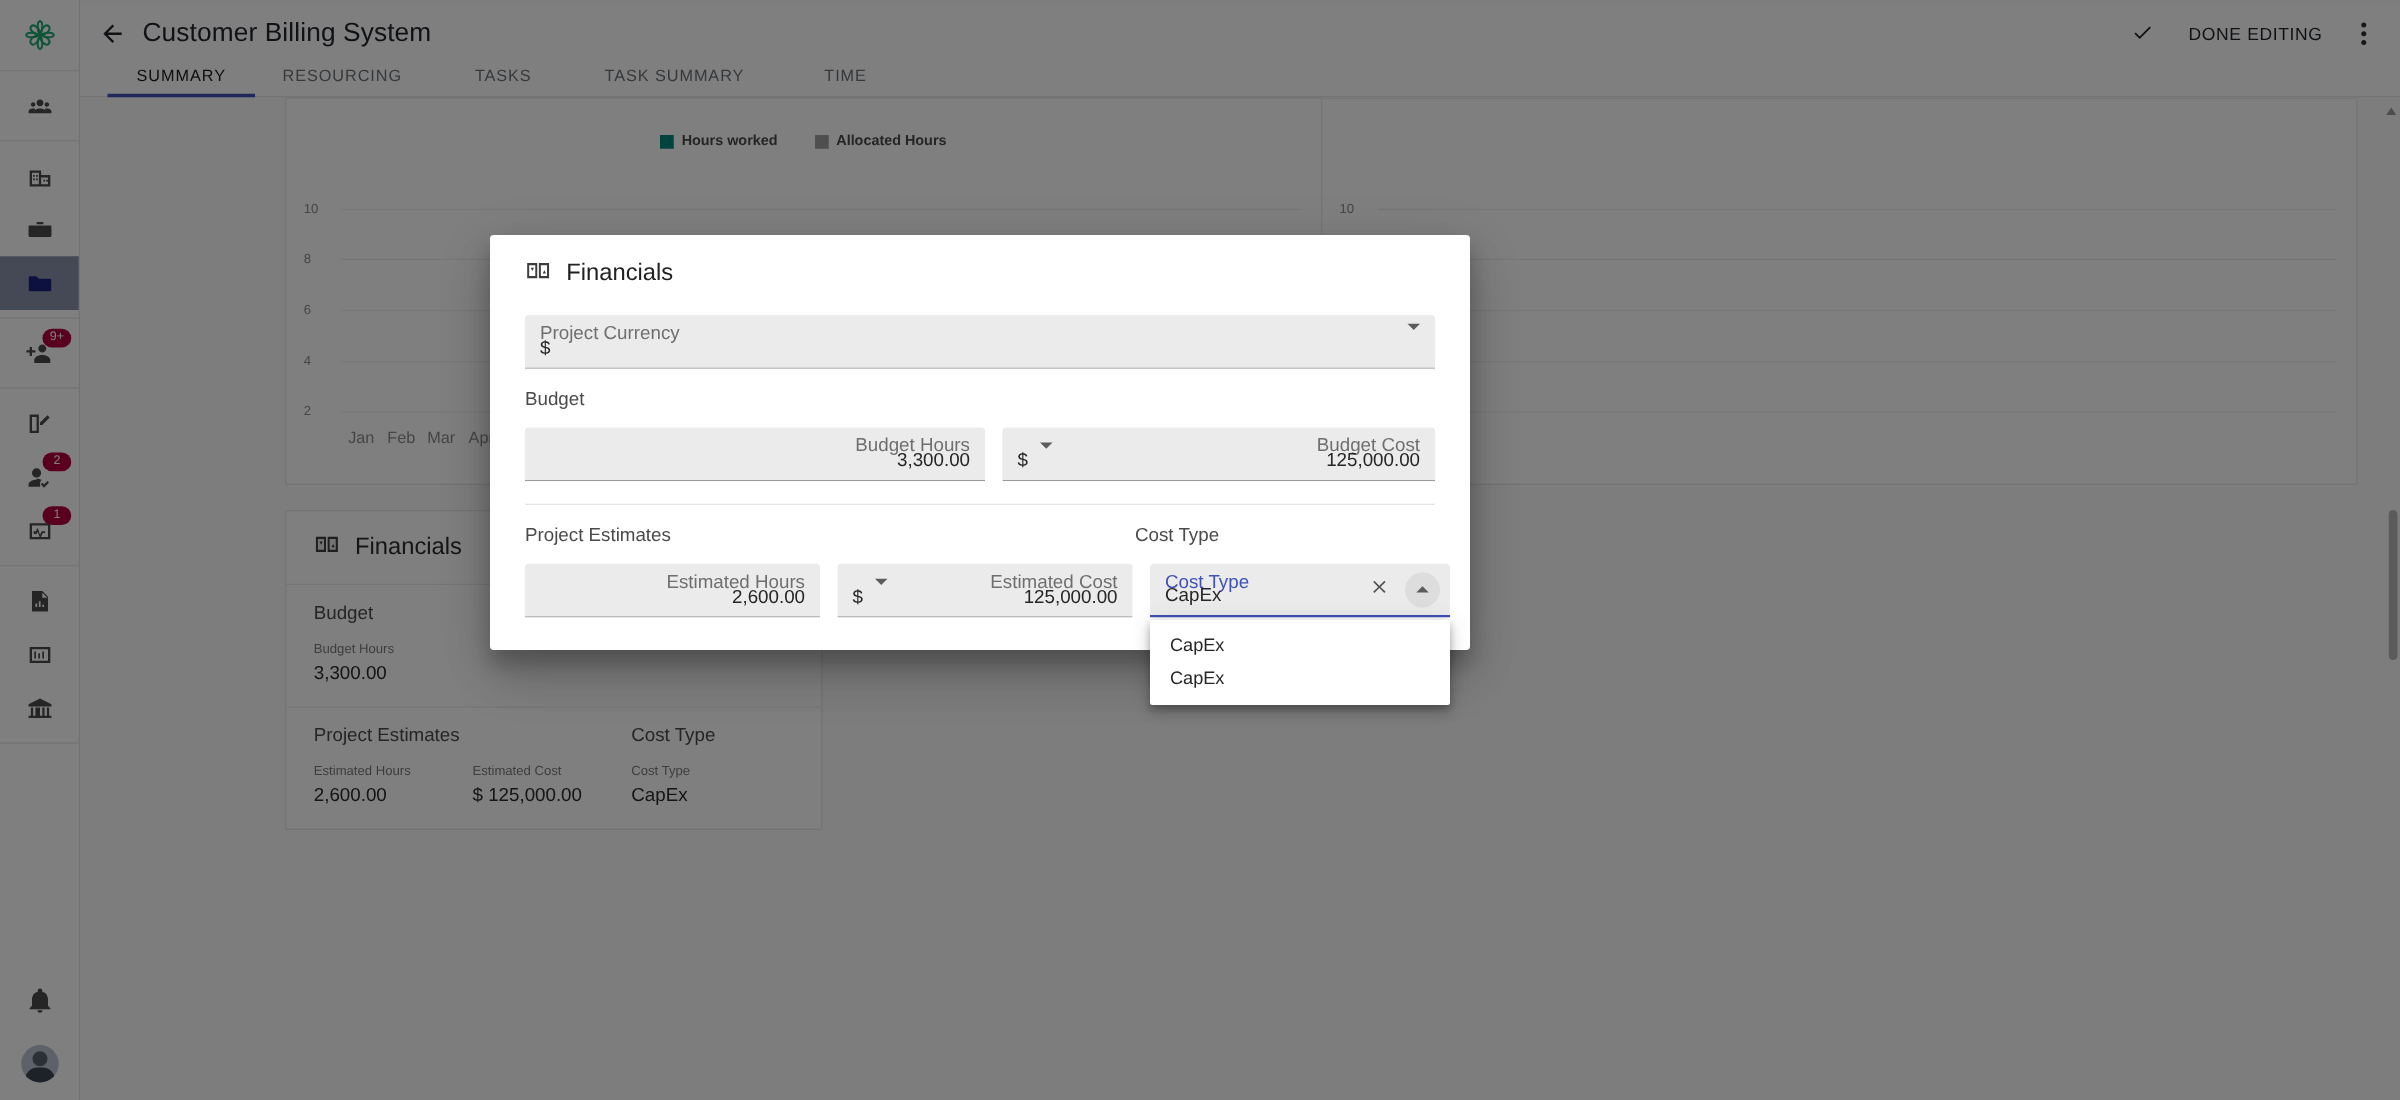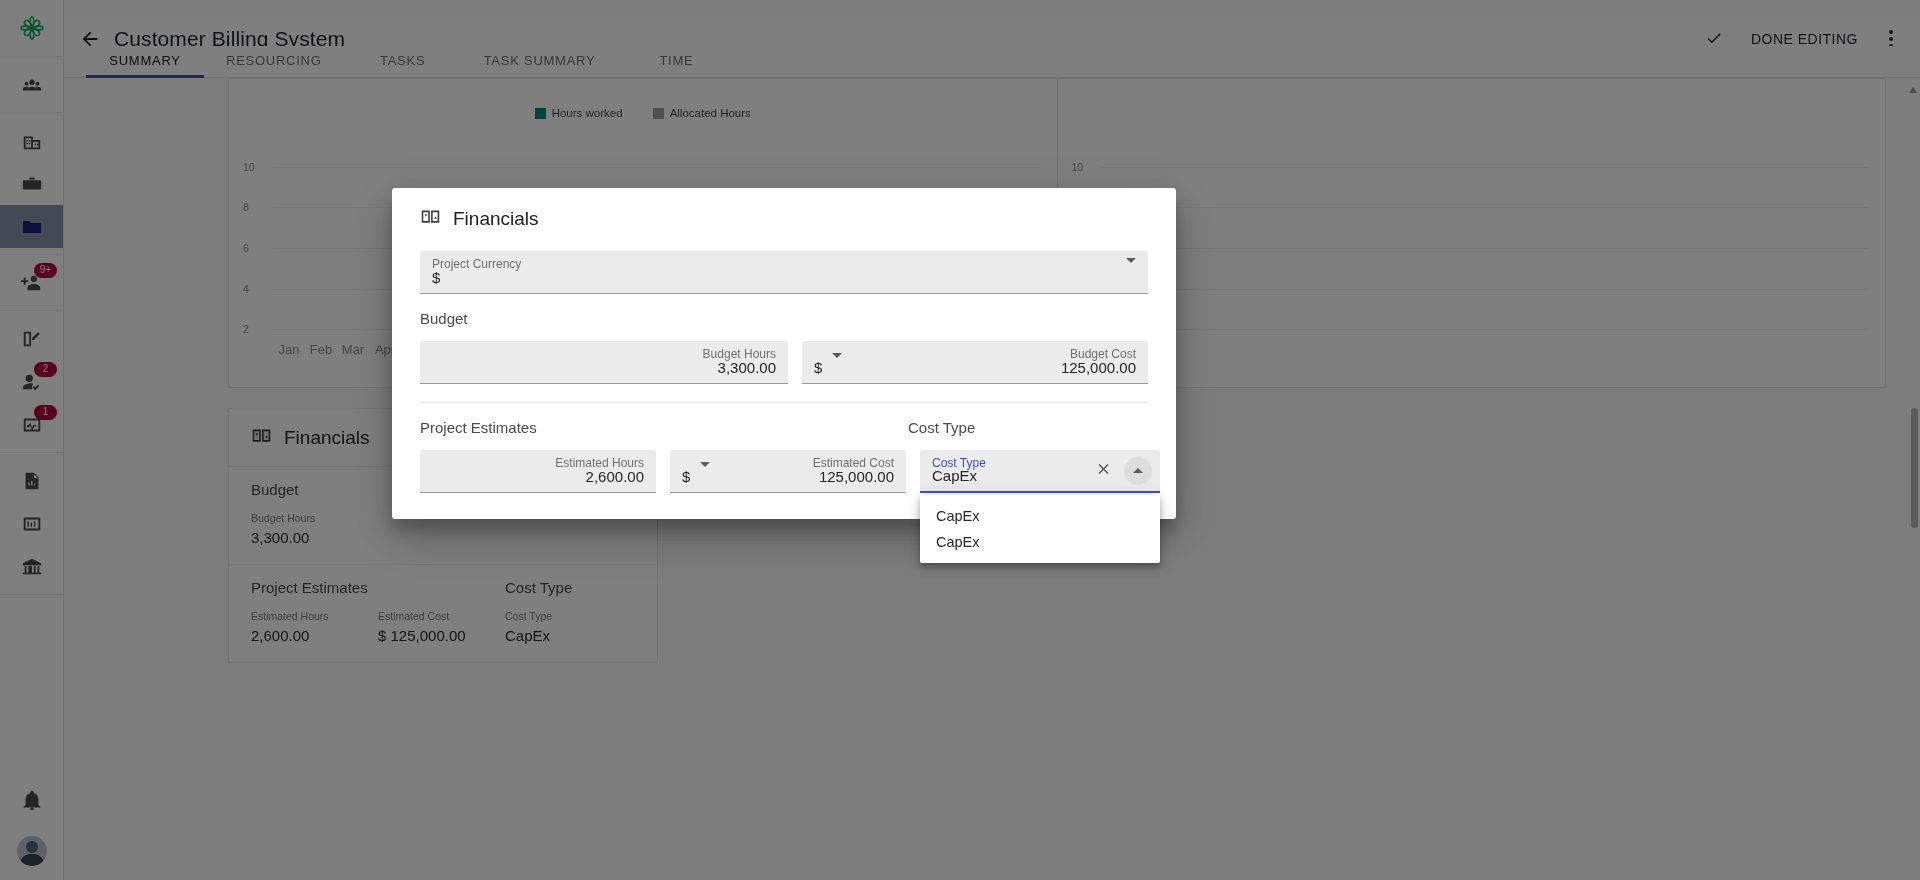--- a/index.html
+++ b/index.html
@@ -37,21 +37,21 @@
   .rail-bottom { width: 100%; display: flex; flex-direction: column; align-items: center; padding-bottom: 14px; }
   .avatar {
     width: 30px; height: 30px; border-radius: 50%; overflow: hidden;
     background: #b9c4cf; margin-top: 14px; position: relative;
   }
   .avatar .head { position: absolute; left: 9px; top: 5px; width: 12px; height: 12px; border-radius: 50%; background: #52606d; }
   .avatar .body { position: absolute; left: 3px; top: 18px; width: 24px; height: 14px; border-radius: 10px 10px 0 0; background: #3a4450; }
 
   
   .topbar {
-    position: absolute; left: 64px; top: 16px; right: 0; height: 46px;
+    position: absolute; left: 64px; top: 4px; right: 0; height: 46px;
     background: #fff; display: flex; align-items: center;
   }
   .back-btn { width: 40px; height: 40px; margin-left: 6px; display:flex; align-items:center; justify-content:center; }
   .page-title { font-size: 21px; color: #21252b; font-weight: 400; margin-left: 4px; letter-spacing: .1px; }
   .topbar-right { margin-left: auto; display: flex; align-items: center; padding-right: 10px; }
   .done-btn {
     display: flex; align-items: center; gap: 28px;
     padding: 8px 14px; font-size: 14px; color: #1f2328; letter-spacing: .5px;
     background: transparent; border: none; font-family: inherit; cursor: pointer;
   }
@@ -79,21 +79,21 @@
   .content { position: absolute; left: 64px; top: 78px; right: 0; bottom: 0; background: #fafafa; overflow: hidden; }
 
   .chartrow { position: absolute; left: 164px; top: 0; right: 34px; height: 310px; display: flex; gap: 0; }
   .chartcard {
     flex: 1 1 0; background: #fff; border: 1px solid #e6e6e6;
     position: relative; border-radius: 2px;
   }
   .chartcard + .chartcard { border-left: none; }
   .legend {
     position: absolute; top: 28px; right: 0; left: 0;
-    display: flex; justify-content: center; gap: 30px; font-size: 11.5px; color: #4a4a4a;
+    display: flex; justify-content: center; gap: 30px; font-size: 11.5px; color: #4a4a4a; font-weight: bold;
   }
   .legend .li { display: flex; align-items: center; gap: 6px; }
   .swatch { width: 11px; height: 11px; display: inline-block; }
   .plot { position: absolute; left: 0; right: 12px; top: 56px; bottom: 26px; }
   .ytick { position: absolute; left: 14px; font-size: 10.5px; color: #8b8b8b; transform: translateY(-50%); }
   .gridline { position: absolute; left: 44px; right: 4px; height: 1px; background: #efefef; }
   .xaxis { position: absolute; left: 44px; right: 4px; bottom: 4px; display: flex; gap: 0; }
   .xtick { font-size: 13px; color: #8b8b8b; width: 32px; text-align: center; }
 
   .fincard {
@@ -133,21 +133,21 @@
   }
   .dlg-head { display: flex; align-items: center; gap: 12px; padding: 18px 28px 10px 28px; }
   .dlg-title { font-size: 19px; color: #212121; }
   .dlg-body { padding: 4px 28px 0 28px; }
 
   .field {
     background: #ebebeb; border-bottom: 1px solid #9a9a9a;
     position: relative; height: 43px;
     border-radius: 3px 3px 0 0;
   }
-  .field .lbl { position: absolute; left: 12px; top: 6px; font-size: 12px; color: #6f6f6f; }
+  .field .lbl { position: absolute; left: 12px; top: 6px; font-size: 15px; color: #6f6f6f; }
   .field .lbl.right { left: auto; right: 12px; }
   .field .val { position: absolute; left: 12px; bottom: 7px; font-size: 15px; color: #262626; }
   .field .val.right { left: auto; right: 12px; }
   .field .caret {
     position: absolute; right: 12px; top: 50%; transform: translateY(-50%);
   }
   .caret-tri { width: 0; height: 0; border-left: 5px solid transparent; border-right: 5px solid transparent; border-top: 5px solid #5c5c5c; }
 
   .row-currency { margin-top: 6px; }
   .grouplabel { font-size: 15px; color: #4a4a4a; padding: 16px 0 14px 0; }

